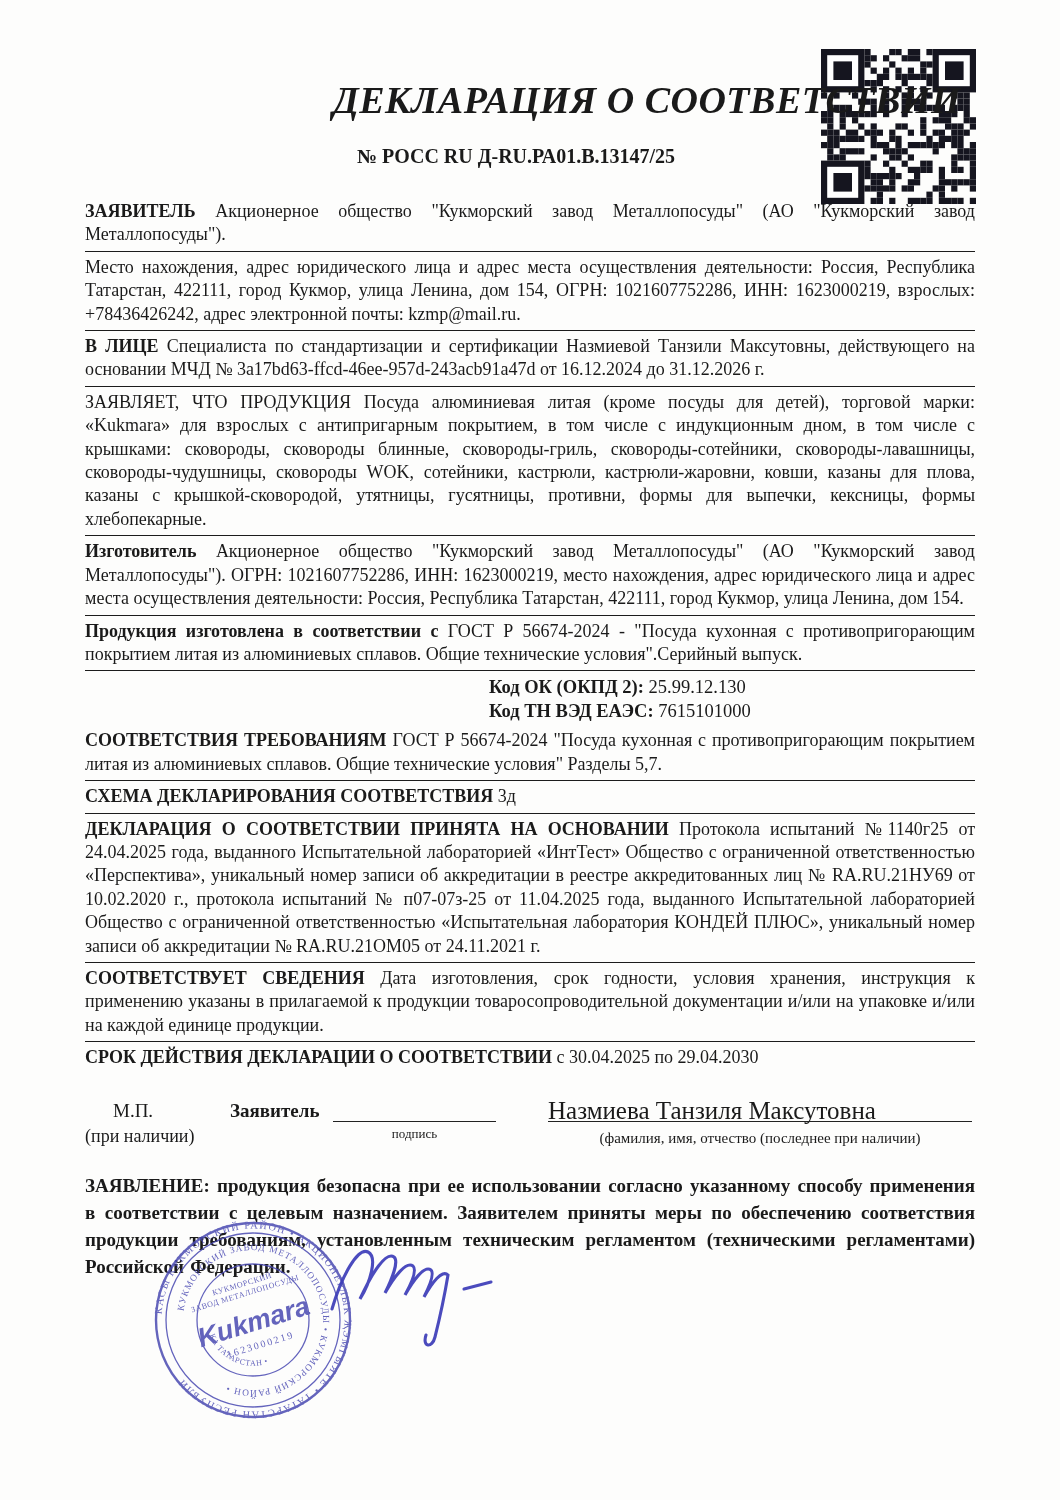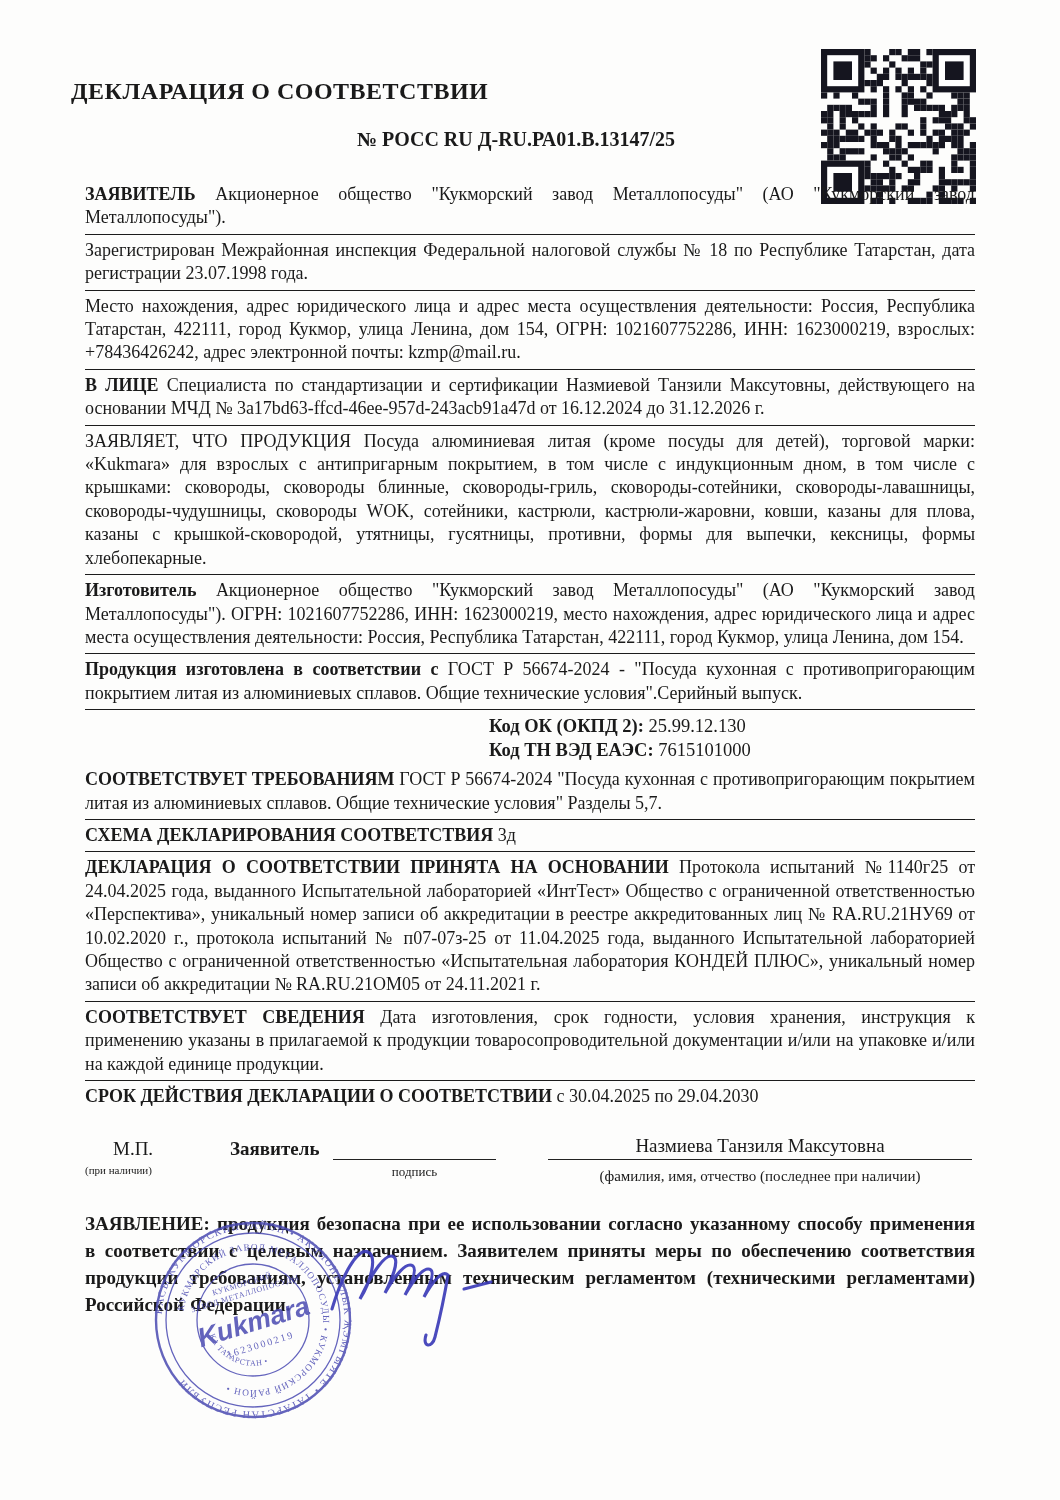--- a/index.html
+++ b/index.html
@@ -4,43 +4,43 @@
 <style>
   * { margin:0; padding:0; box-sizing:border-box; }
   html,body { background:#ffffff; }
   .page {
     position:relative; width:1060px; height:1500px;
     background:#fdfdfc; overflow:hidden;
     font-family:"Liberation Serif", serif; color:#1a1a1a;
   }
   .content { position:absolute; left:85px; top:78px; width:890px; }
   .doc-title {
-    text-align:left; font-weight:bold; font-size:24px;
-    letter-spacing:0.5px; transform:translateX(-14px);
+    text-align:right; font-weight:bold; font-size:38px;
+    letter-spacing:0.5px; transform:translateX(-14px);font-style:italic;
   }
   .doc-number {
     text-align:center; font-weight:bold; font-size:20px;
     margin-top:23px; transform:translateX(-14px);
   }
   .sections { margin-top:28px; }
   .sec {
     font-size:18px; line-height:23.4px; text-align:justify;
     padding:4px 0; border-bottom:1.8px solid #1c1c1c;
   }
   .sec b { font-weight:bold; }
   .sec.allbold { font-weight:normal; word-spacing:1px; }
   .codes { padding:4px 0 2px 404px; font-size:18.5px; line-height:24px; }
   .codes b { font-weight:bold; }
   .sig-block { position:relative; height:66px; margin-top:22px; font-size:19px; }
   .sig-mp { position:absolute; left:28px; top:4px; font-weight:normal; }
-  .sig-mp-note { position:absolute; left:0px; top:30px; font-size:11px; }
+  .sig-mp-note { position:absolute; left:0px; top:30px; font-size:18px; }
   .sig-applicant { position:absolute; left:145px; top:4px; font-weight:bold; }
   .sig-line-left { position:absolute; left:248px; top:0; width:163px; height:26px; border-bottom:1.6px solid #222; }
   .sig-caption-left { position:absolute; left:248px; top:30px; width:163px; text-align:center; font-size:13px; }
-  .sig-name { position:absolute; left:463px; top:1px; width:424px; text-align:center; font-size:19px; }
+  .sig-name { position:absolute; left:463px; top:1px; width:424px; font-size:25px; }
   .sig-line-right { position:absolute; left:463px; top:0; width:424px; height:26px; border-bottom:1.6px solid #222; }
   .sig-caption-right { position:absolute; left:463px; top:34px; width:424px; text-align:center; font-size:15px; }
   .statement {
     margin-top:10px; font-weight:bold; font-size:19px; line-height:27px;
     text-align:justify; word-spacing:1.5px;
   }
   .qr { position:absolute; left:821px; top:49px; width:155px; height:155px; }
   .stamp { position:absolute; left:152px; top:1219px; width:202px; height:202px; opacity:0.85; pointer-events:none; }
   .stamp text { fill:#4a4ab2; font-family:"Liberation Serif", serif; }
   .stamp .ring-t { font-size:10.3px; letter-spacing:1.4px; }
@@ -313,38 +313,37 @@
 
   <div class="content">
 
     <div class="doc-title">ДЕКЛАРАЦИЯ О СООТВЕТСТВИИ</div>
     <div class="doc-number">№ РОСС RU Д-RU.РА01.В.13147/25</div>
 
     <div class="sections">
 
       <p class="sec"><b>ЗАЯВИТЕЛЬ</b> <span>Акционерное общество "Кукморский завод Металлопосуды" (АО "Кукморский завод Металлопосуды").</span></p>
 
-      <p class="sec"><span>Зарегистрирован Межрайонная инспекция Федеральной налоговой службы № 18 по Республике Татарстан, дата регистрации 23.07.1998 года.</span></p>
 
       <p class="sec"><span>Место нахождения, адрес юридического лица и адрес места осуществления деятельности: Россия, Республика Татарстан, 422111, город Кукмор, улица Ленина, дом 154, ОГРН: 1021607752286, ИНН: 1623000219, взрослых: +78436426242, адрес электронной почты: kzmp@mail.ru.</span></p>
 
       <p class="sec"><b>В ЛИЦЕ</b> <span>Специалиста по стандартизации и сертификации Назмиевой Танзили Максутовны, действующего на основании МЧД № 3a17bd63-ffcd-46ee-957d-243acb91a47d от 16.12.2024  до 31.12.2026 г.</span></p>
 
       <p class="sec allbold"><span>ЗАЯВЛЯЕТ, ЧТО ПРОДУКЦИЯ</span> <span>Посуда алюминиевая литая (кроме посуды для детей), торговой марки: «Kukmara» для взрослых с антипригарным покрытием, в том числе с индукционным дном, в том числе с крышками: сковороды, сковороды блинные, сковороды-гриль, сковороды-сотейники, сковороды-лавашницы, сковороды-чудушницы, сковороды WOK, сотейники, кастрюли, кастрюли-жаровни, ковши, казаны для плова, казаны с крышкой-сковородой, утятницы, гусятницы, противни, формы для выпечки, кексницы, формы хлебопекарные.</span></p>
 
       <p class="sec"><b>Изготовитель</b> <span>Акционерное общество "Кукморский завод Металлопосуды" (АО "Кукморский завод Металлопосуды"). ОГРН: 1021607752286, ИНН: 1623000219, место нахождения, адрес юридического лица и адрес места осуществления деятельности: Россия, Республика Татарстан, 422111, город Кукмор, улица Ленина, дом 154.</span></p>
 
       <p class="sec"><b>Продукция изготовлена в соответствии с</b> <span>ГОСТ Р 56674-2024 - "Посуда кухонная с противопригорающим покрытием литая из алюминиевых сплавов. Общие технические условия".Серийный выпуск.</span></p>
 
       <div class="codes">
         <div><b>Код ОК (ОКПД 2):</b> <span>25.99.12.130</span></div>
         <div><b>Код ТН ВЭД ЕАЭС:</b> <span>7615101000</span></div>
       </div>
 
-      <p class="sec"><b>СООТВЕТСТВУЕТ ТРЕБОВАНИЯМ</b> <span>ГОСТ Р 56674-2024 "Посуда кухонная с противопригорающим покрытием литая из алюминиевых сплавов. Общие технические условия" Разделы 5,7.</span></p>
+      <p class="sec"><b>СООТВЕТСТВИЯ ТРЕБОВАНИЯМ</b> <span>ГОСТ Р 56674-2024 "Посуда кухонная с противопригорающим покрытием литая из алюминиевых сплавов. Общие технические условия" Разделы 5,7.</span></p>
 
       <p class="sec"><b>СХЕМА ДЕКЛАРИРОВАНИЯ СООТВЕТСТВИЯ</b> <span>3д</span></p>
 
       <p class="sec"><b>ДЕКЛАРАЦИЯ О СООТВЕТСТВИИ ПРИНЯТА НА ОСНОВАНИИ</b> <span>Протокола испытаний №1140г25 от 24.04.2025 года, выданного Испытательной лабораторией «ИнтТест» Общество с ограниченной ответственностью «Перспектива», уникальный номер записи об аккредитации в реестре аккредитованных лиц № RA.RU.21НУ69 от 10.02.2020 г., протокола испытаний № п07-07з-25 от 11.04.2025 года, выданного Испытательной лабораторией Общество с ограниченной ответственностью «Испытательная лаборатория КОНДЕЙ ПЛЮС», уникальный номер записи об аккредитации № RA.RU.21ОМ05 от 24.11.2021 г.</span></p>
 
       <p class="sec"><b>СООТВЕТСТВУЕТ СВЕДЕНИЯ</b> <span>Дата изготовления, срок годности, условия хранения, инструкция к применению указаны в прилагаемой к продукции товаросопроводительной документации и/или на упаковке и/или на каждой единице продукции.</span></p>
 
       <p class="sec" style="border-bottom:none;"><b>СРОК ДЕЙСТВИЯ ДЕКЛАРАЦИИ О СООТВЕТСТВИИ</b> <span>с 30.04.2025 по 29.04.2030</span></p>
 
     </div>

